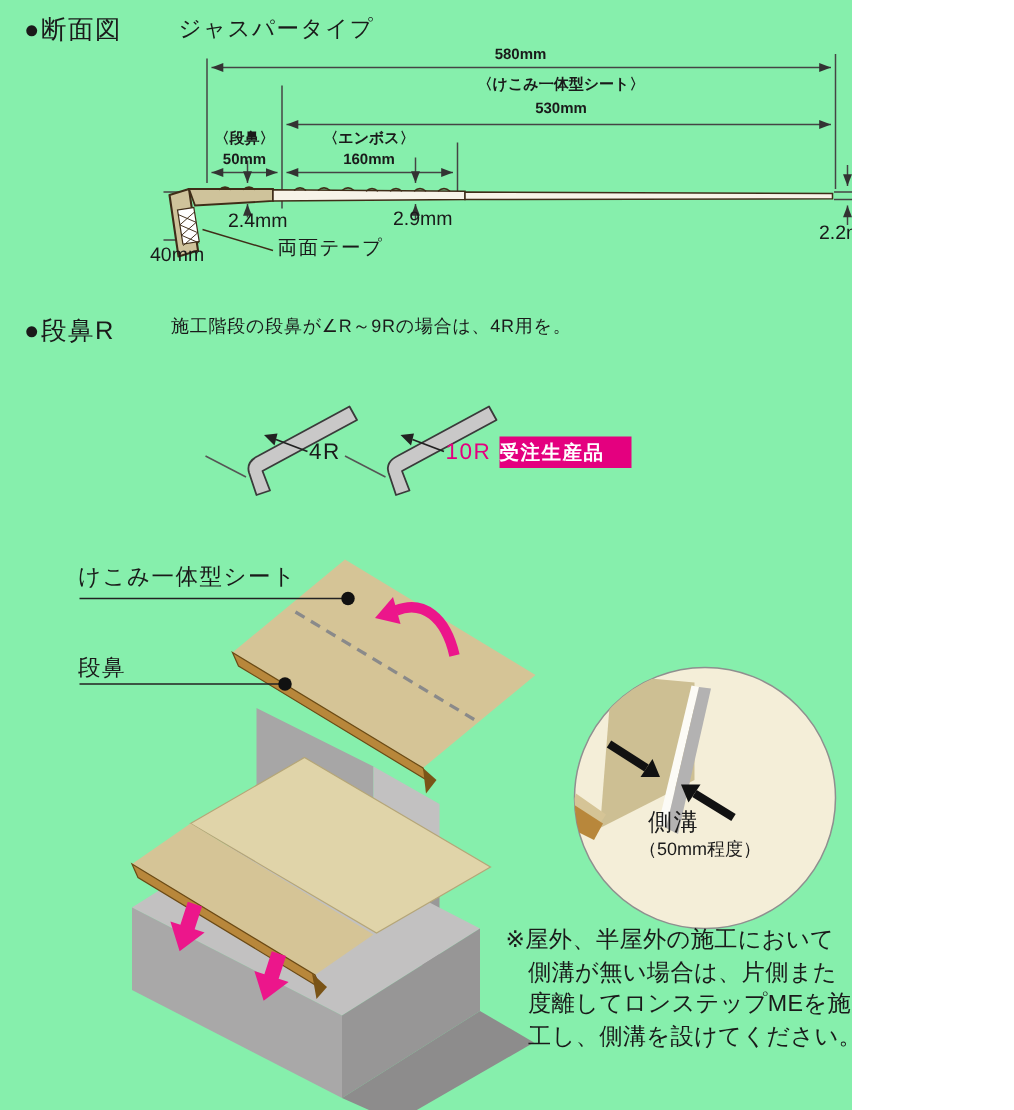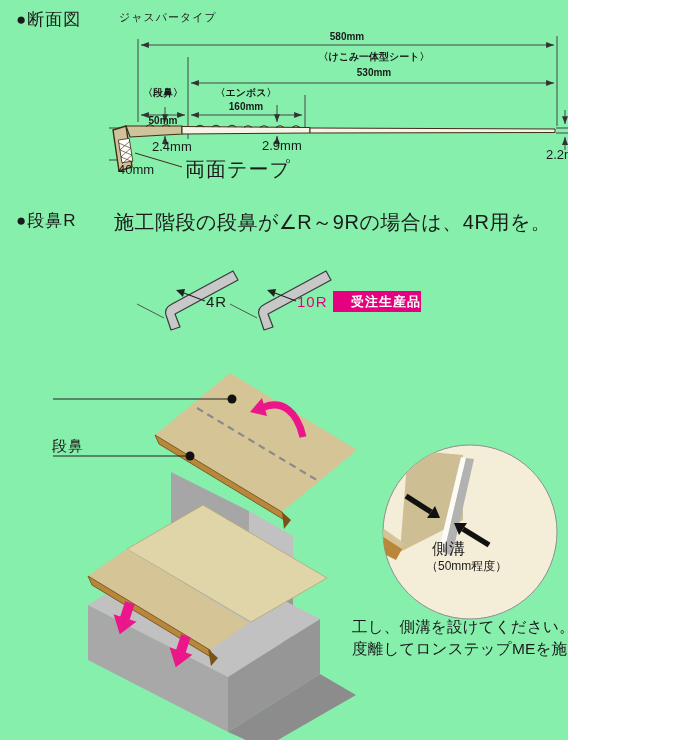--- a/index.html
+++ b/index.html
@@ -1,28 +1,28 @@
 <!DOCTYPE html>
 <html><head>
 <meta charset="utf-8">
 <style>
   html,body{margin:0;padding:0;background:#fff;}
   .canvas{position:relative;width:568px;height:740px;background:#86efac;overflow:hidden;
           font-family:"Liberation Sans","DejaVu Sans",sans-serif;color:#1a1a1a;}
   .t{position:absolute;white-space:nowrap;line-height:1.15;color:#1a1a1a;}
   .ctr{transform:translateX(-50%);}
   .h1{font-size:17px;letter-spacing:1px;}
-  .typ{font-size:11px;letter-spacing:1px;}
+  .typ{font-size:15px;letter-spacing:1px;}
   .dim{font-size:10px;font-weight:bold;}
   .num{font-size:13px;}
-  .body16{font-size:20px;letter-spacing:0.5px;}
+  .body16{font-size:12px;letter-spacing:0.5px;}
   .lab15{font-size:15px;letter-spacing:1px;}
   .magenta{color:#e4007f;}
   .badge{position:absolute;left:333px;top:291px;width:88px;height:21px;background:#e4007f;
-         color:#fff;font-size:13px;font-weight:bold;text-align:right;line-height:21px;letter-spacing:1px;}
+         color:#fff;font-size:13px;font-weight:bold;text-align:left;line-height:21px;letter-spacing:1px;}
   .note{position:absolute;left:337px;top:616px;width:252px;font-size:15.5px;line-height:21.6px;letter-spacing:0.2px;}
   .note .ind{margin-left:15px;}
   svg{position:absolute;left:0;top:0;}
 </style>
 </head>
 <body>
 
 <div class="canvas">
 
   <svg width="676" height="740" viewBox="0 0 676 740">
@@ -152,37 +152,40 @@
       </g>
     </g>
   </svg>
 
   <div class="t h1" style="left:16px;top:10px;">●断面図</div>
   <div class="t typ" style="left:119px;top:11px;">ジャスパータイプ</div>
   <div class="t dim ctr" style="left:347px;top:31px;">580mm</div>
   <div class="t dim ctr" style="left:374px;top:51px;">〈けこみ一体型シート〉</div>
   <div class="t dim ctr" style="left:374px;top:67px;">530mm</div>
   <div class="t dim ctr" style="left:163px;top:87px;">〈段鼻〉</div>
-  <div class="t dim ctr" style="left:163px;top:115px;">50mm</div>
+  <div class="t dim ctr" style="left:163px;top:101px;">50mm</div>
   <div class="t dim ctr" style="left:246px;top:87px;">〈エンボス〉</div>
   <div class="t dim ctr" style="left:246px;top:101px;">160mm</div>
   <div class="t num" style="left:152px;top:140px;">2.4mm</div>
   <div class="t num" style="left:262px;top:139px;">2.9mm</div>
   <div class="t num" style="left:546px;top:148px;">2.2mm</div>
-  <div class="t num" style="left:118px;top:163px;">40mm</div>
-  <div class="t" style="left:185px;top:158px;font-size:20px;letter-spacing:1px;">両面テープ</div>
+  <div class="t num" style="left:100px;top:163px;">40mm</div>
+  <div class="t" style="left:185px;top:158px;font-size:13px;letter-spacing:1px;">両面テープ</div>
 
   <div class="t h1" style="left:16px;top:211px;">●段鼻R</div>
   <div class="t body16" style="left:114px;top:211px;">施工階段の段鼻が∠R～9Rの場合は、4R用を。</div>
   <div class="t lab15" style="left:206px;top:293px;">4R</div>
   <div class="t lab15 magenta" style="left:297px;top:293px;">10R</div>
   <div class="badge">受注生産品</div>
 
+  <div class="t lab15" style="left:52px;top:376px;">けこみ一体型シート</div>
   <div class="t lab15" style="left:52px;top:437px;">段鼻</div>
   <div class="t" style="left:432px;top:540px;font-size:16px;letter-spacing:1px;">側溝</div>
   <div class="t" style="left:426px;top:560px;font-size:12px;">（50mm程度）</div>
 
   <div class="note">
+    <div>※屋外、半屋外の施工において</div>
+    <div class="ind">側溝が無い場合は、片側また</div>
+    <div class="ind">度離してロンステップMEを施</div>
     <div class="ind">工し、側溝を設けてください。</div>
-    <div class="ind">度離してロンステップMEを施</div>
   </div>
 
 </div>
 
 </body></html>

